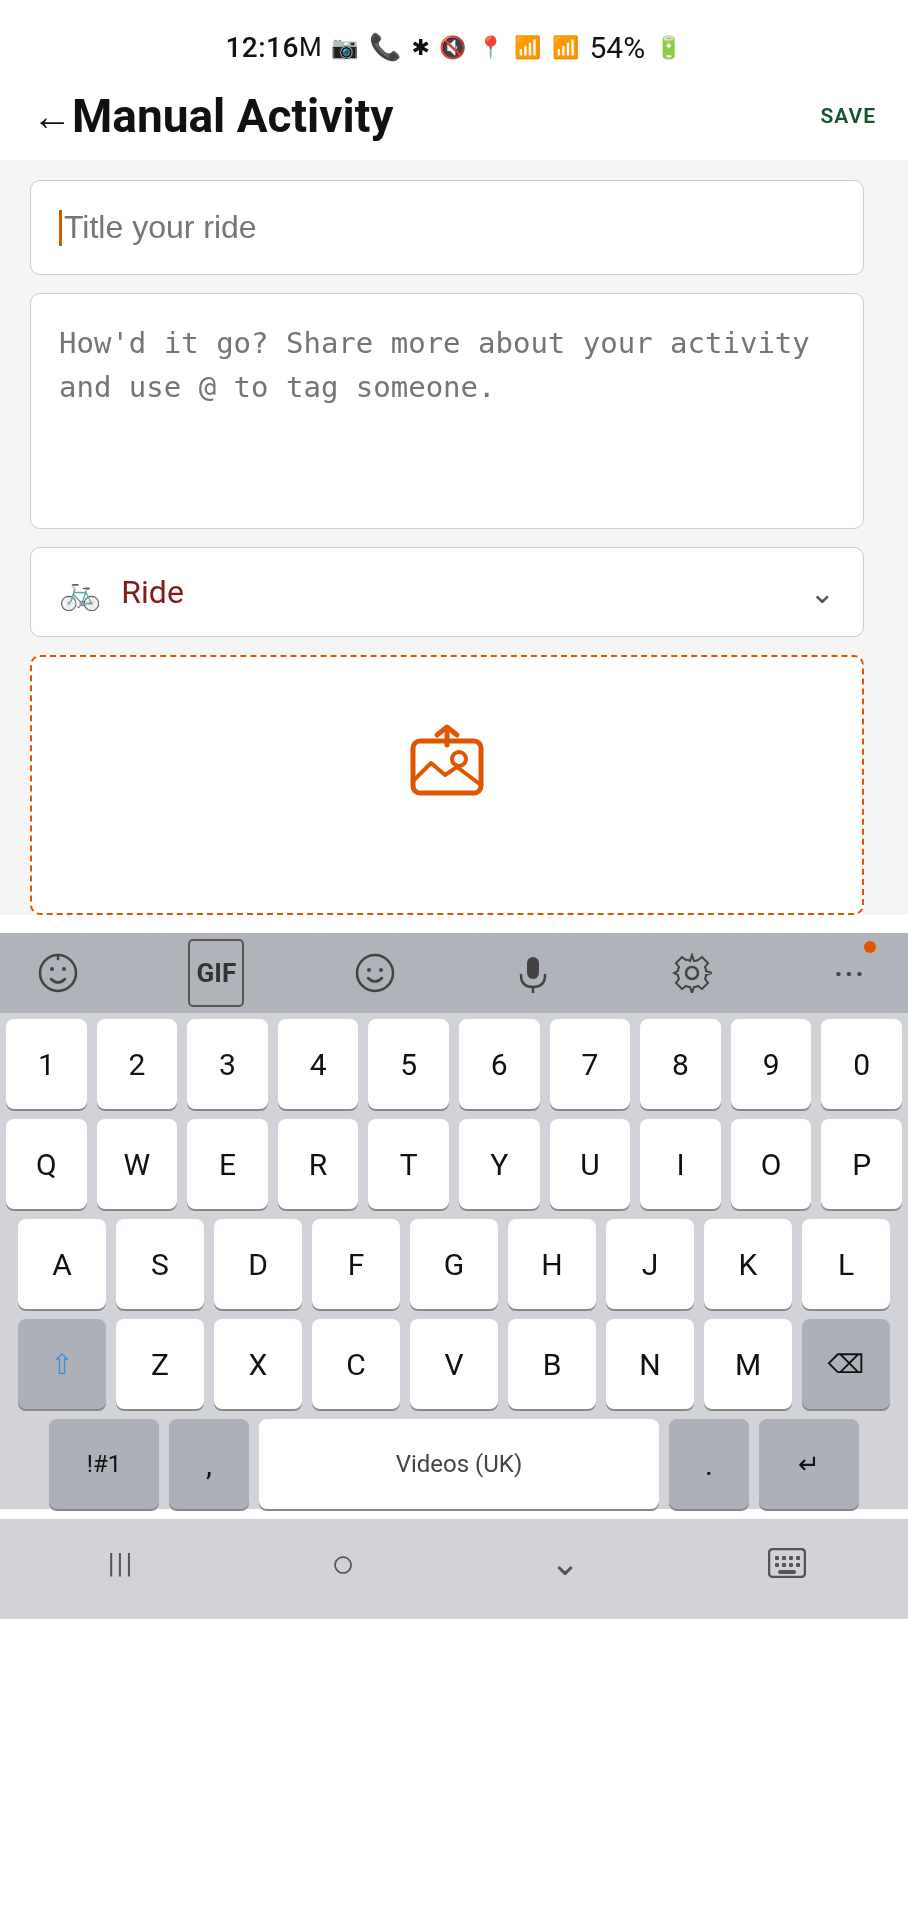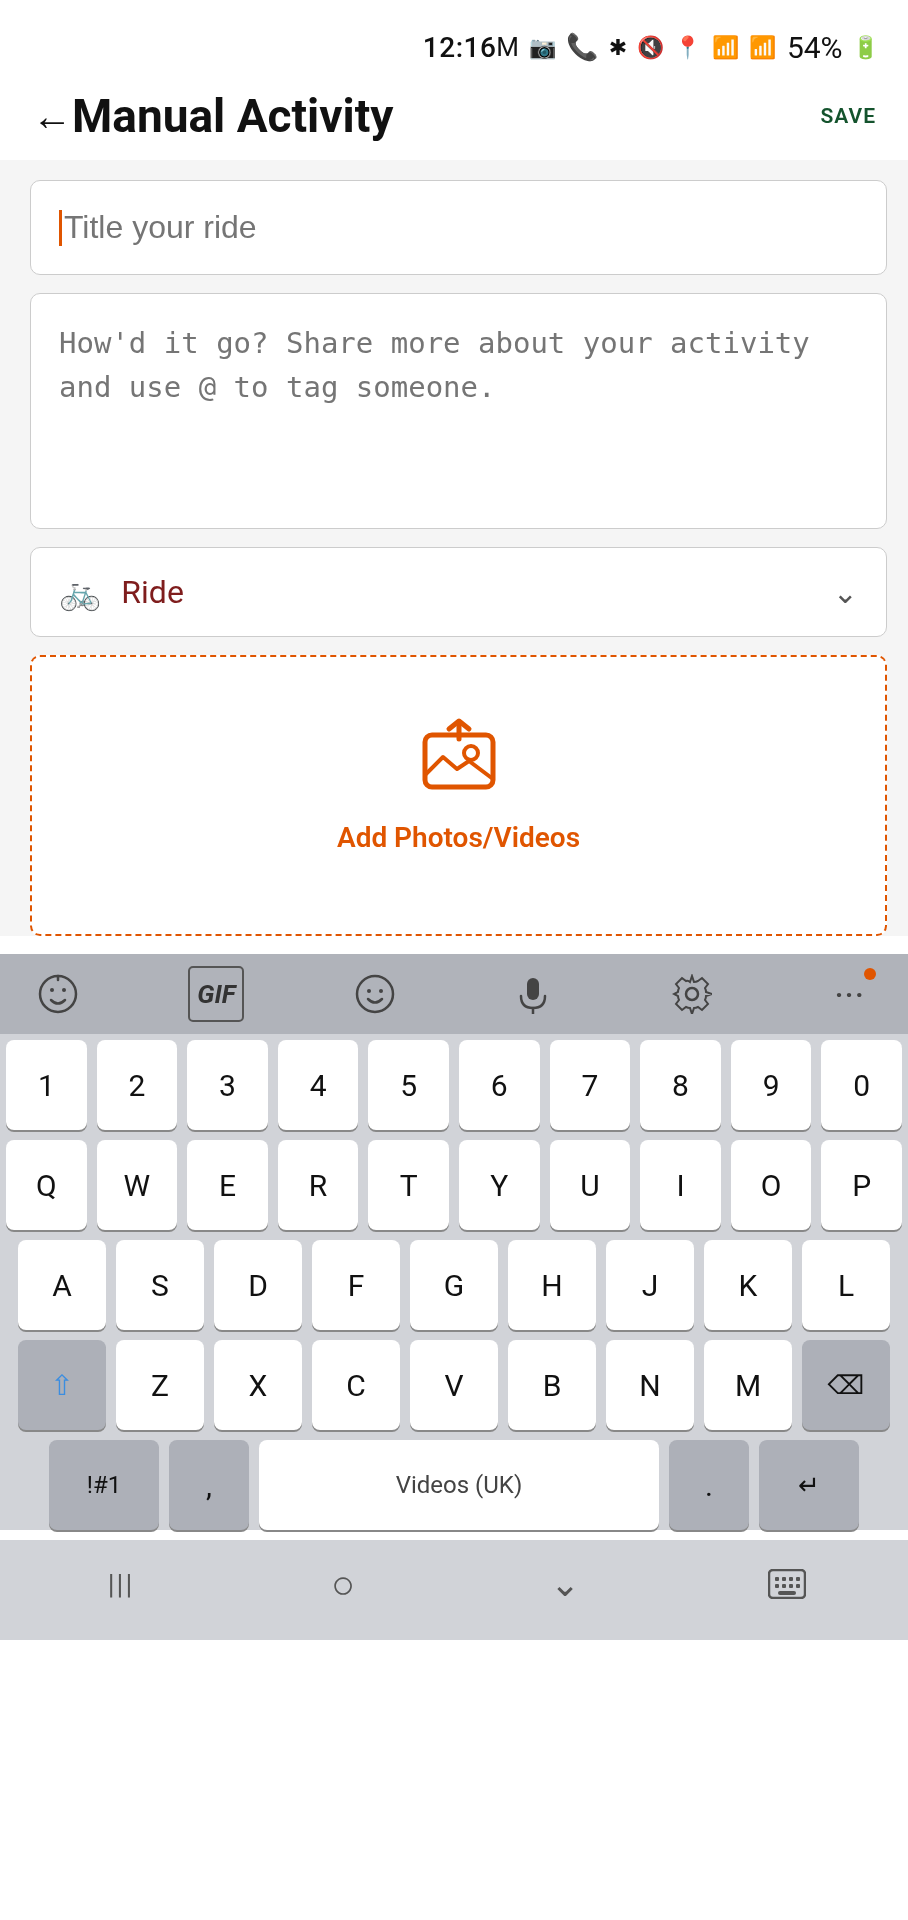--- a/index.html
+++ b/index.html
@@ -8,21 +8,21 @@
       width: 908px;
       min-height: 1920px;
       background: #ffffff;
       font-family: 'Roboto', Arial, sans-serif;
       overflow-x: hidden;
     }
 
     
     .status-bar {
       display: flex;
-      justify-content: flex-end;
+      justify-content: center;
       align-items: center;
       padding: 32px 28px 10px 28px;
       background: #ffffff;
       height: 72px;
     }
     .status-left {
       font-size: 28px;
       font-weight: 500;
       color: #111;
       letter-spacing: 0.5px;
@@ -60,21 +60,21 @@
     .nav-save {
       font-size: 21px;
       font-weight: 600;
       color: #14532d;
       letter-spacing: 1px;
       cursor: pointer;
     }
 
     
     .content-area {
-      padding: 20px 21px 0 30px;
+      padding: 20px 44px 0 30px;
       background: #f5f5f5;
     }
 
     
     .title-input-container {
       background: #ffffff;
       border: 1.5px solid #ccc;
       border-radius: 10px;
       margin-bottom: 18px;
       padding: 28px 28px;
@@ -177,22 +177,21 @@
       height: 80px;
     }
     .keyboard-toolbar-item {
       font-size: 34px;
       color: #333;
       cursor: pointer;
       display: flex;
       align-items: center;
       justify-content: center;
       width: 56px;
-      height: 56px;
-      font-style: italic;
+      height: 68px;
     }
     .keyboard-toolbar-item.orange-dot {
       position: relative;
     }
     .keyboard-toolbar-item.orange-dot::after {
       content: '';
       position: absolute;
       top: 2px;
       right: 2px;
       width: 12px;
@@ -328,21 +327,20 @@
   <div class="upload-area">
     <div class="upload-icon">
       <svg viewBox="0 0 80 80" fill="none" xmlns="http://www.w3.org/2000/svg">
         <rect x="6" y="18" width="68" height="52" rx="7" stroke="#e05500" stroke-width="5" fill="none"></rect>
         <circle cx="52" cy="36" r="7" stroke="#e05500" stroke-width="4" fill="none"></circle>
         <polyline points="6,58 24,40 38,52 50,44 74,62" stroke="#e05500" stroke-width="4" fill="none" stroke-linejoin="round"></polyline>
         <line x1="40" y1="6" x2="40" y2="22" stroke="#e05500" stroke-width="5" stroke-linecap="round"></line>
         <polyline points="30,12 40,4 50,12" stroke="#e05500" stroke-width="5" fill="none" stroke-linejoin="round" stroke-linecap="round"></polyline>
       </svg>
     </div>
-    <span class="upload-label">Add Photos/Videos</span>
   </div>
 
 </div>
 
 <div class="keyboard-toolbar">
   <span class="keyboard-toolbar-item">
     <svg width="40" height="40" viewBox="0 0 40 40">
         <circle cx="20" cy="20" r="18" stroke="#444" stroke-width="2.5" fill="none"></circle>
         <circle cx="14" cy="16" r="2" fill="#444"></circle>
         <circle cx="26" cy="16" r="2" fill="#444"></circle>

